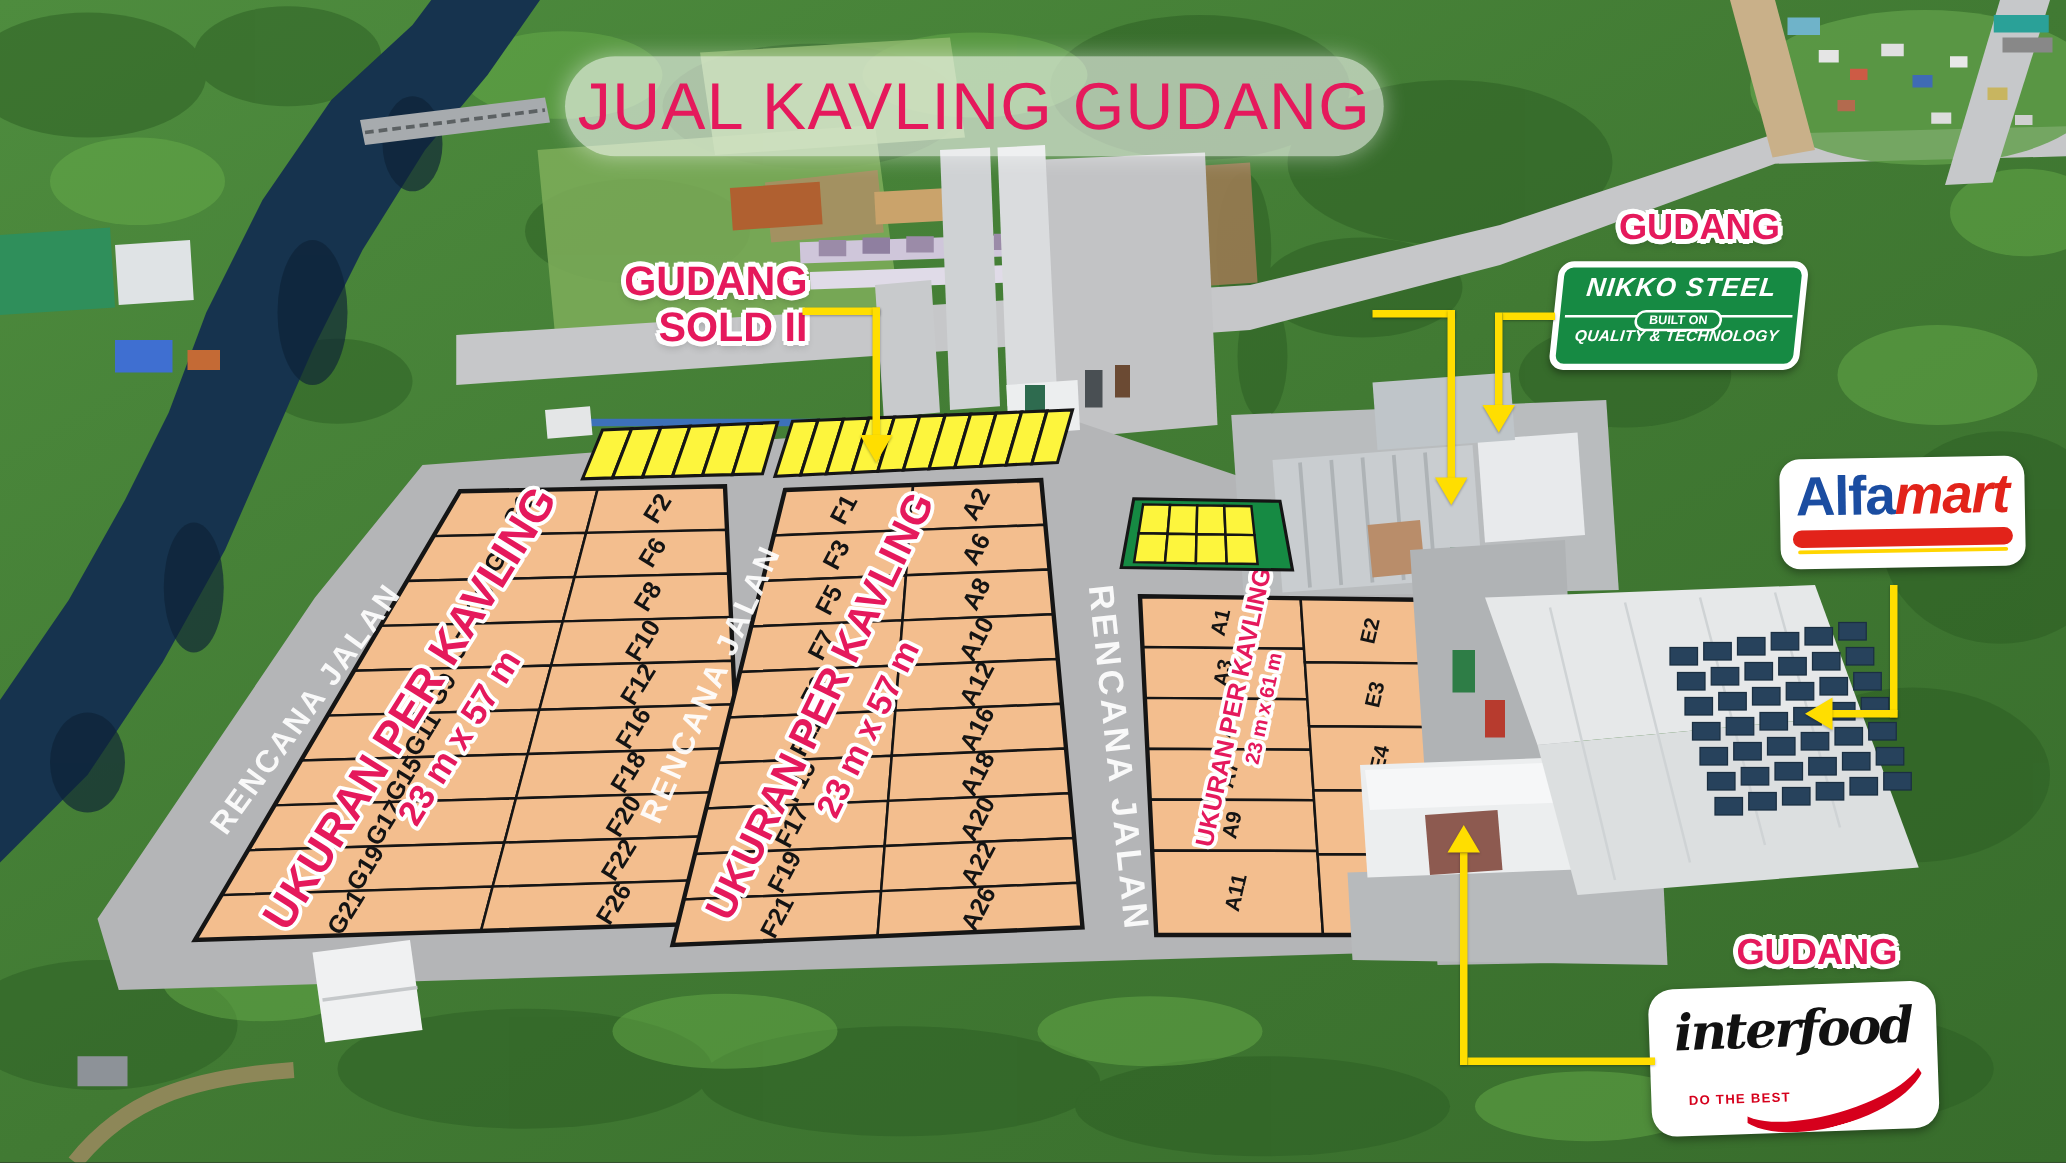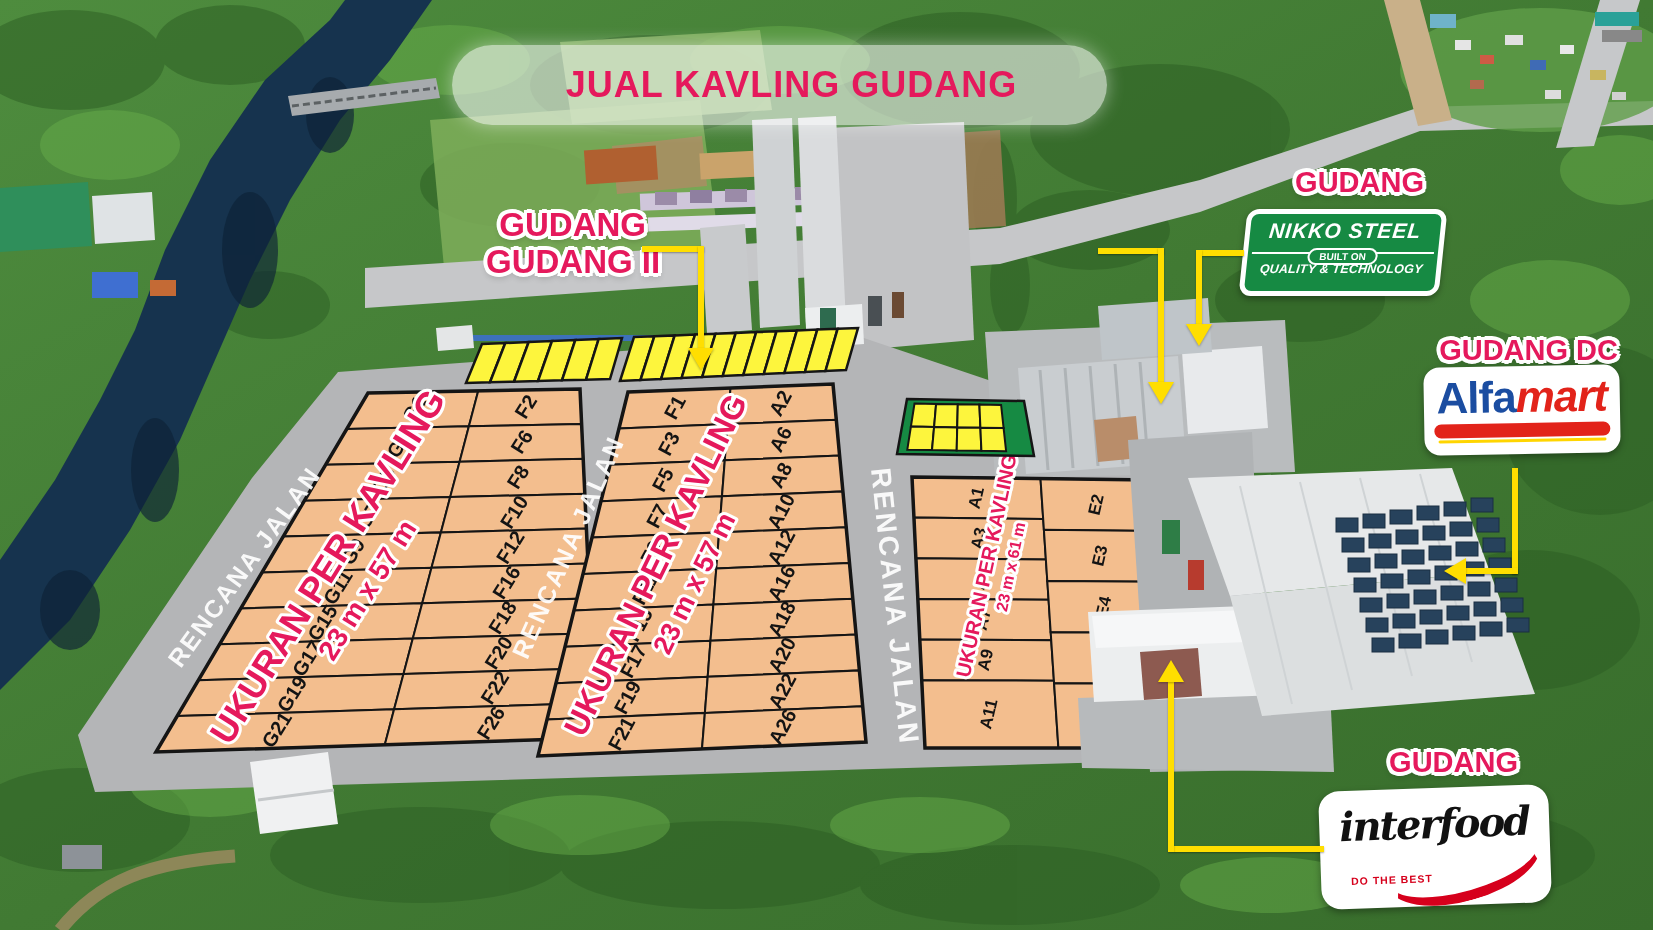--- a/index.html
+++ b/index.html
@@ -6,22 +6,22 @@
   .stage{position:relative;width:1653px;height:930px;overflow:hidden;
          font-family:"Liberation Sans",sans-serif;background:#47823a;}
   .stage svg{position:absolute;left:0;top:0;}
 
   
   .pink-label{position:absolute;color:var(--pink);font-weight:800;text-align:right;white-space:nowrap;
     text-shadow:-3px -3px 0 #fff,3px -3px 0 #fff,-3px 3px 0 #fff,3px 3px 0 #fff,
                  0 -4px 0 #fff,0 4px 0 #fff,-4px 0 0 #fff,4px 0 0 #fff,0 4px 7px rgba(0,0,0,.3);}
   .title-banner{position:absolute;left:452px;top:45px;width:655px;height:80px;border-radius:42px;
     background:rgba(255,255,255,.58);box-shadow:0 0 18px rgba(255,255,255,.45);}
-  .title-banner .t{position:absolute;left:12px;top:0;width:100%;height:100%;display:flex;align-items:center;
-    justify-content:center;font-size:36px;font-weight:700;color:var(--pink);letter-spacing:1px;white-space:nowrap;}
+  .title-banner .t{position:absolute;left:0;top:0;width:100%;height:100%;display:flex;align-items:center;
+    justify-content:center;font-size:53px;font-weight:400;color:var(--pink);letter-spacing:1px;white-space:nowrap;}
 
   
   .yline{position:absolute;background:var(--arrow);box-shadow:0 1px 2px rgba(0,0,0,.35);}
   .arrow{position:absolute;width:0;height:0;filter:drop-shadow(0 1px 1px rgba(0,0,0,.3));}
   .arrow.down{border-left:13px solid transparent;border-right:13px solid transparent;border-top:22px solid var(--arrow);}
   .arrow.up{border-left:13px solid transparent;border-right:13px solid transparent;border-bottom:22px solid var(--arrow);}
   .arrow.left{border-top:13px solid transparent;border-bottom:13px solid transparent;border-right:22px solid var(--arrow);}
 
   
   .nikko-sign{position:absolute;left:1243px;top:209px;width:190px;height:77px;background:var(--green);
@@ -405,21 +405,21 @@
         <rect x="1507" y="618" width="22" height="14" fill="#27425c" stroke="#1b2f42" stroke-width="1"></rect>
       </g>
   </svg>
 
   <div class="title-banner">
     <div class="t">JUAL KAVLING GUDANG</div>
   </div>
 
   <div class="pink-label" style="left:486px;top:206px;width:160px;font-size:33px;line-height:37px;">
     <div>GUDANG</div>
-    <div>GUDANG II</div>
+    <div>SOLD II</div>
   </div>
   <div class="yline" style="left:642px;top:246px;width:62px;height:6px;"></div>
   <div class="yline" style="left:698px;top:246px;width:6px;height:104px;"></div>
   <div class="arrow down" style="left:688px;top:348px;"></div>
 
   <div class="pink-label" style="left:800px;top:214px;width:300px;font-size:33px;line-height:36px;text-align:right;">
   </div>
   <div class="yline" style="left:1098px;top:248px;width:66px;height:6px;"></div>
   <div class="yline" style="left:1158px;top:248px;width:6px;height:136px;"></div>
   <div class="arrow down" style="left:1148px;top:382px;"></div>
@@ -429,21 +429,20 @@
     <div class="nikko-line1">NIKKO STEEL</div>
     <div class="nikko-divider">
       <span class="nikko-pill">BUILT ON</span>
     </div>
     <div class="nikko-line3">QUALITY &amp; TECHNOLOGY</div>
   </div>
   <div class="yline" style="left:1202px;top:250px;width:42px;height:6px;"></div>
   <div class="yline" style="left:1196px;top:250px;width:6px;height:76px;"></div>
   <div class="arrow down" style="left:1186px;top:324px;"></div>
 
-  <div class="pink-label" style="left:1428px;top:334px;width:190px;font-size:29px;">GUDANG DC</div>
   <div class="alfamart-logo">
     <div class="alfamart-text">
       <span class="alfa">Alfa</span>
         <span class="mart">mart</span>
     </div>
     <div class="alfamart-redbar"></div>
     <div class="alfamart-yellowbar"></div>
   </div>
   <div class="yline" style="left:1512px;top:468px;width:6px;height:106px;"></div>
   <div class="yline" style="left:1464px;top:568px;width:54px;height:6px;"></div>

